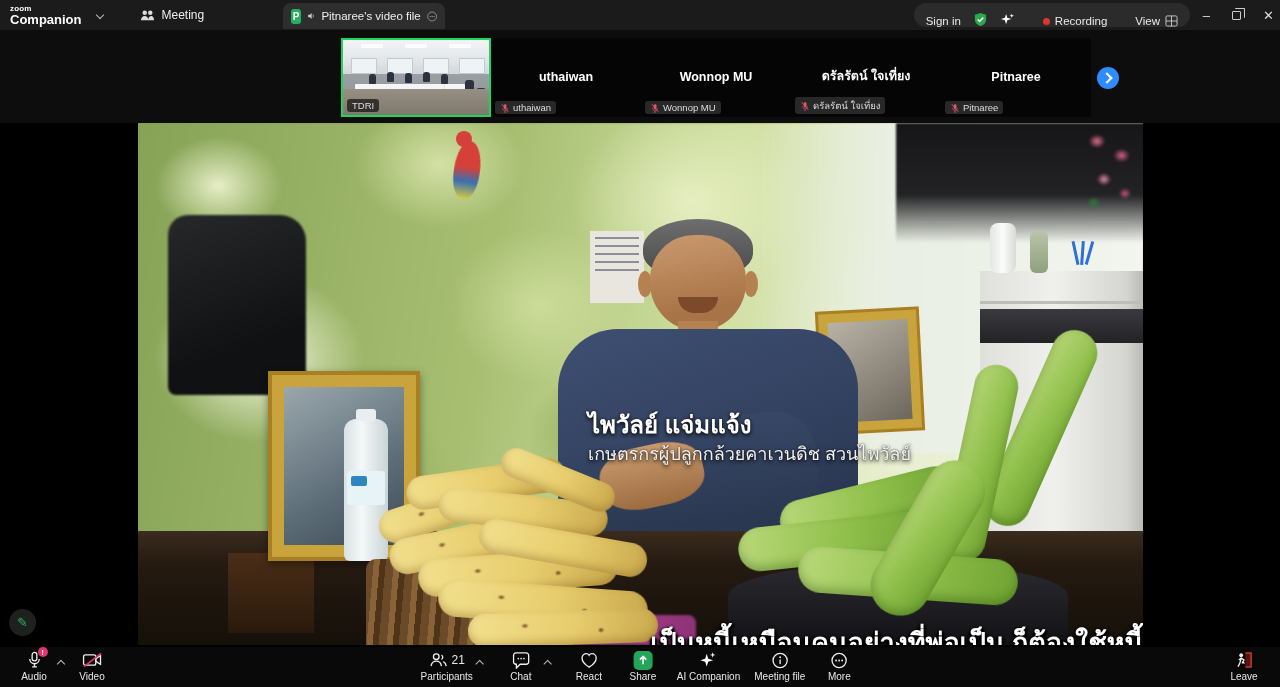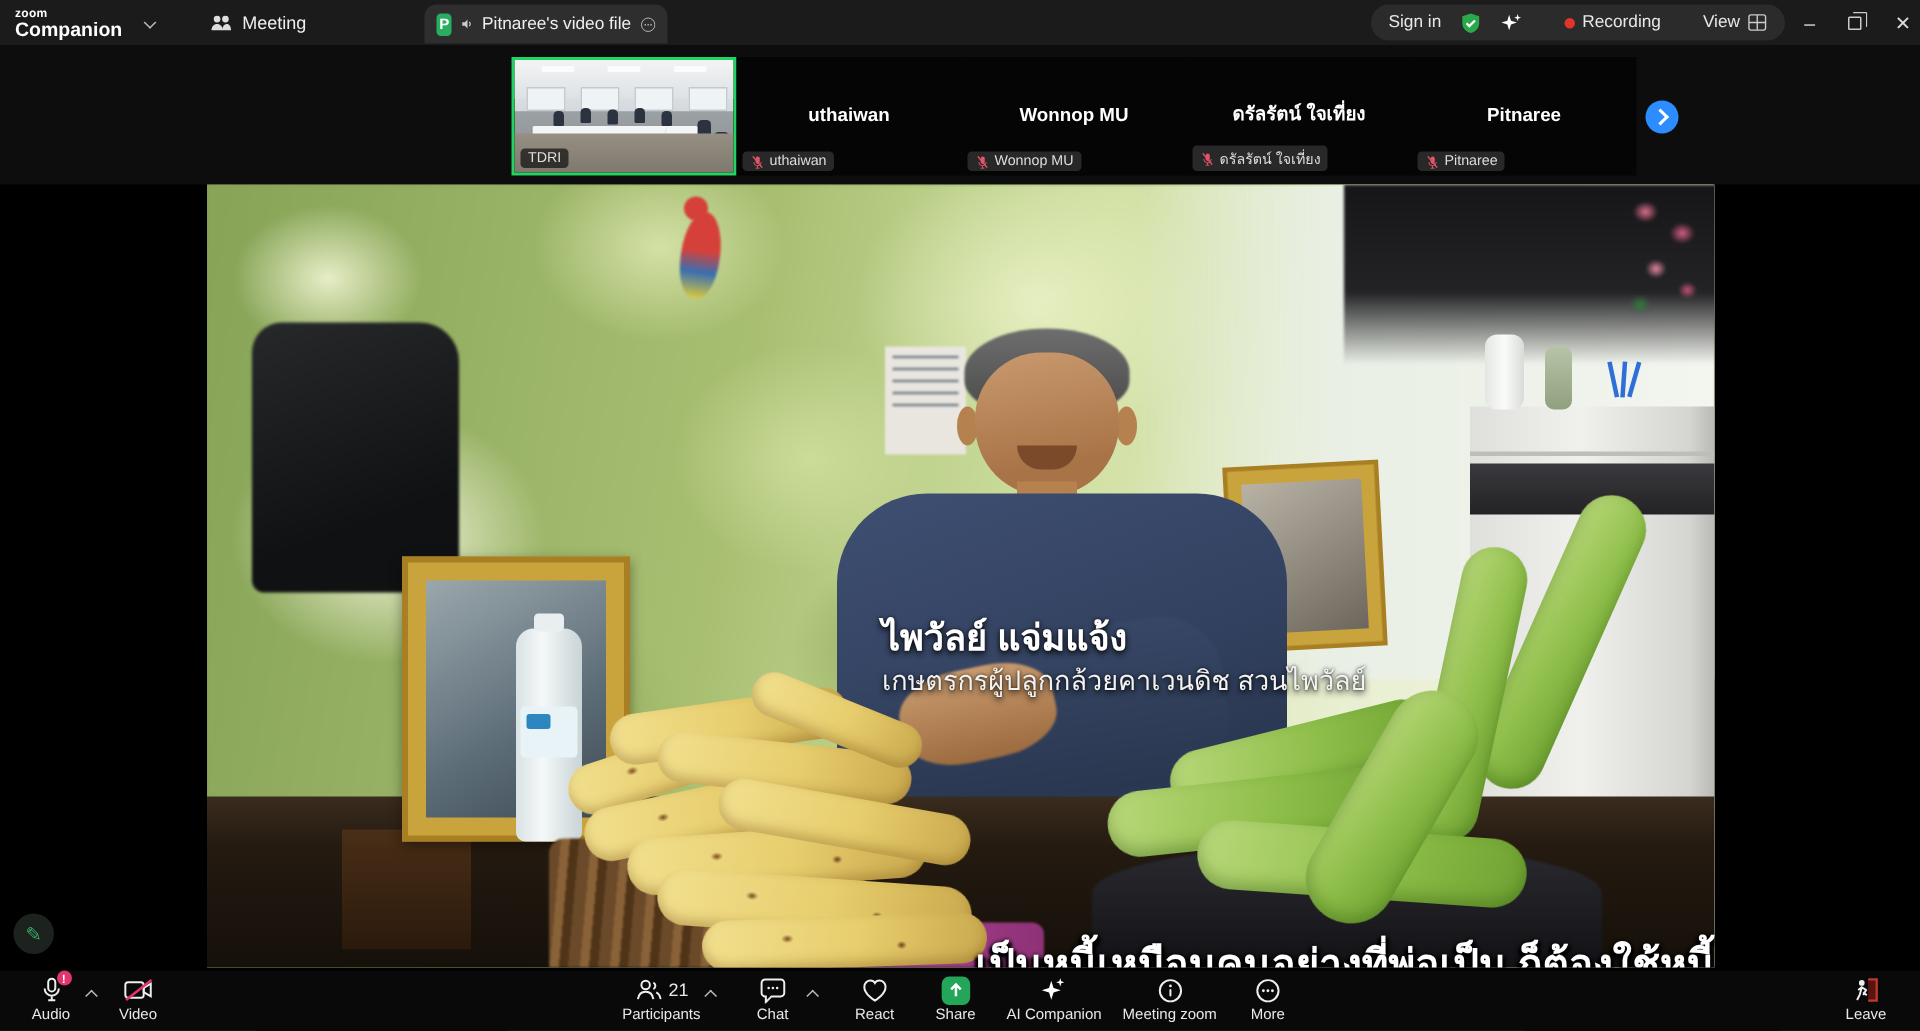--- a/index.html
+++ b/index.html
@@ -18,21 +18,21 @@
     border-right:1.5px solid #bbb; border-bottom:1.5px solid #bbb; transform:rotate(45deg); }
   .chev.up::before { transform:rotate(-135deg); top:3px; }
   .logo-chev { margin-left:14px; }
   .meeting-tab { display:flex; align-items:center; gap:7px; margin-left:36px; color:#eee; font-size:12px; }
   .file-tab { position:absolute; left:283px; top:3px; width:162px; height:26px; background:#2e2e2e;
     border-radius:8px 8px 0 0; display:flex; align-items:center; padding:0 8px; gap:6px; }
   .p-avatar { width:15px; height:15px; border-radius:3px; background:#27ae60; color:#fff;
     font-size:10px; font-weight:bold; display:flex; align-items:center; justify-content:center; }
   .file-tab .name { color:#eee; font-size:11.5px; white-space:nowrap; flex:1; }
   .tb-right { position:absolute; right:90px; top:3px; height:24px; background:#2b2b2b; border-radius:12px;
-    display:flex; align-items:center; padding:0 12px; gap:12px; }
+    display:flex; align-items:flex-end; padding:0 12px; gap:12px; }
   .tb-right .txt { color:#e8e8e8; font-size:11.5px; }
   .rec { display:flex; align-items:center; gap:5px;padding-left:16px; }
   .rec-dot { width:7px; height:7px; border-radius:50%; background:#e0352b; }
   .win-controls { position:absolute; right:6px; top:0; height:30px; display:flex; align-items:center; gap:22px; color:#ddd; }
   .win-controls .glyph { font-size:13px; cursor:default; }
   .restore-box { position:relative; width:9px; height:9px; border:1px solid #ccc; border-radius:1px; }
   .restore-box::before { content:""; position:absolute; left:2px; top:-4px; width:9px; height:9px;
     border:1px solid #ccc; border-left:none; border-bottom:none; border-radius:1px; }
 
   
@@ -505,21 +505,21 @@
       </div>
 
       <div class="tool">
         <span class="ic">
           <svg width="17" height="17" viewBox="0 0 18 18">
             <circle cx="9" cy="9" r="7.5" stroke="#eee" fill="none" stroke-width="1.4"></circle>
             <circle cx="9" cy="5.6" r="1" fill="#eee"></circle>
             <rect x="8.3" y="7.8" width="1.4" height="5.2" rx=".7" fill="#eee"></rect>
           </svg>
         </span>
-        <span>Meeting zoom</span>
+        <span>Meeting file</span>
       </div>
 
       <div class="tool">
         <span class="ic">
           <svg width="17" height="17" viewBox="0 0 18 18">
             <circle cx="9" cy="9" r="7.5" stroke="#eee" fill="none" stroke-width="1.4"></circle>
             <circle cx="5.8" cy="9" r="1" fill="#eee"></circle>
               <circle cx="9" cy="9" r="1" fill="#eee"></circle>
               <circle cx="12.2" cy="9" r="1" fill="#eee"></circle>
           </svg>

